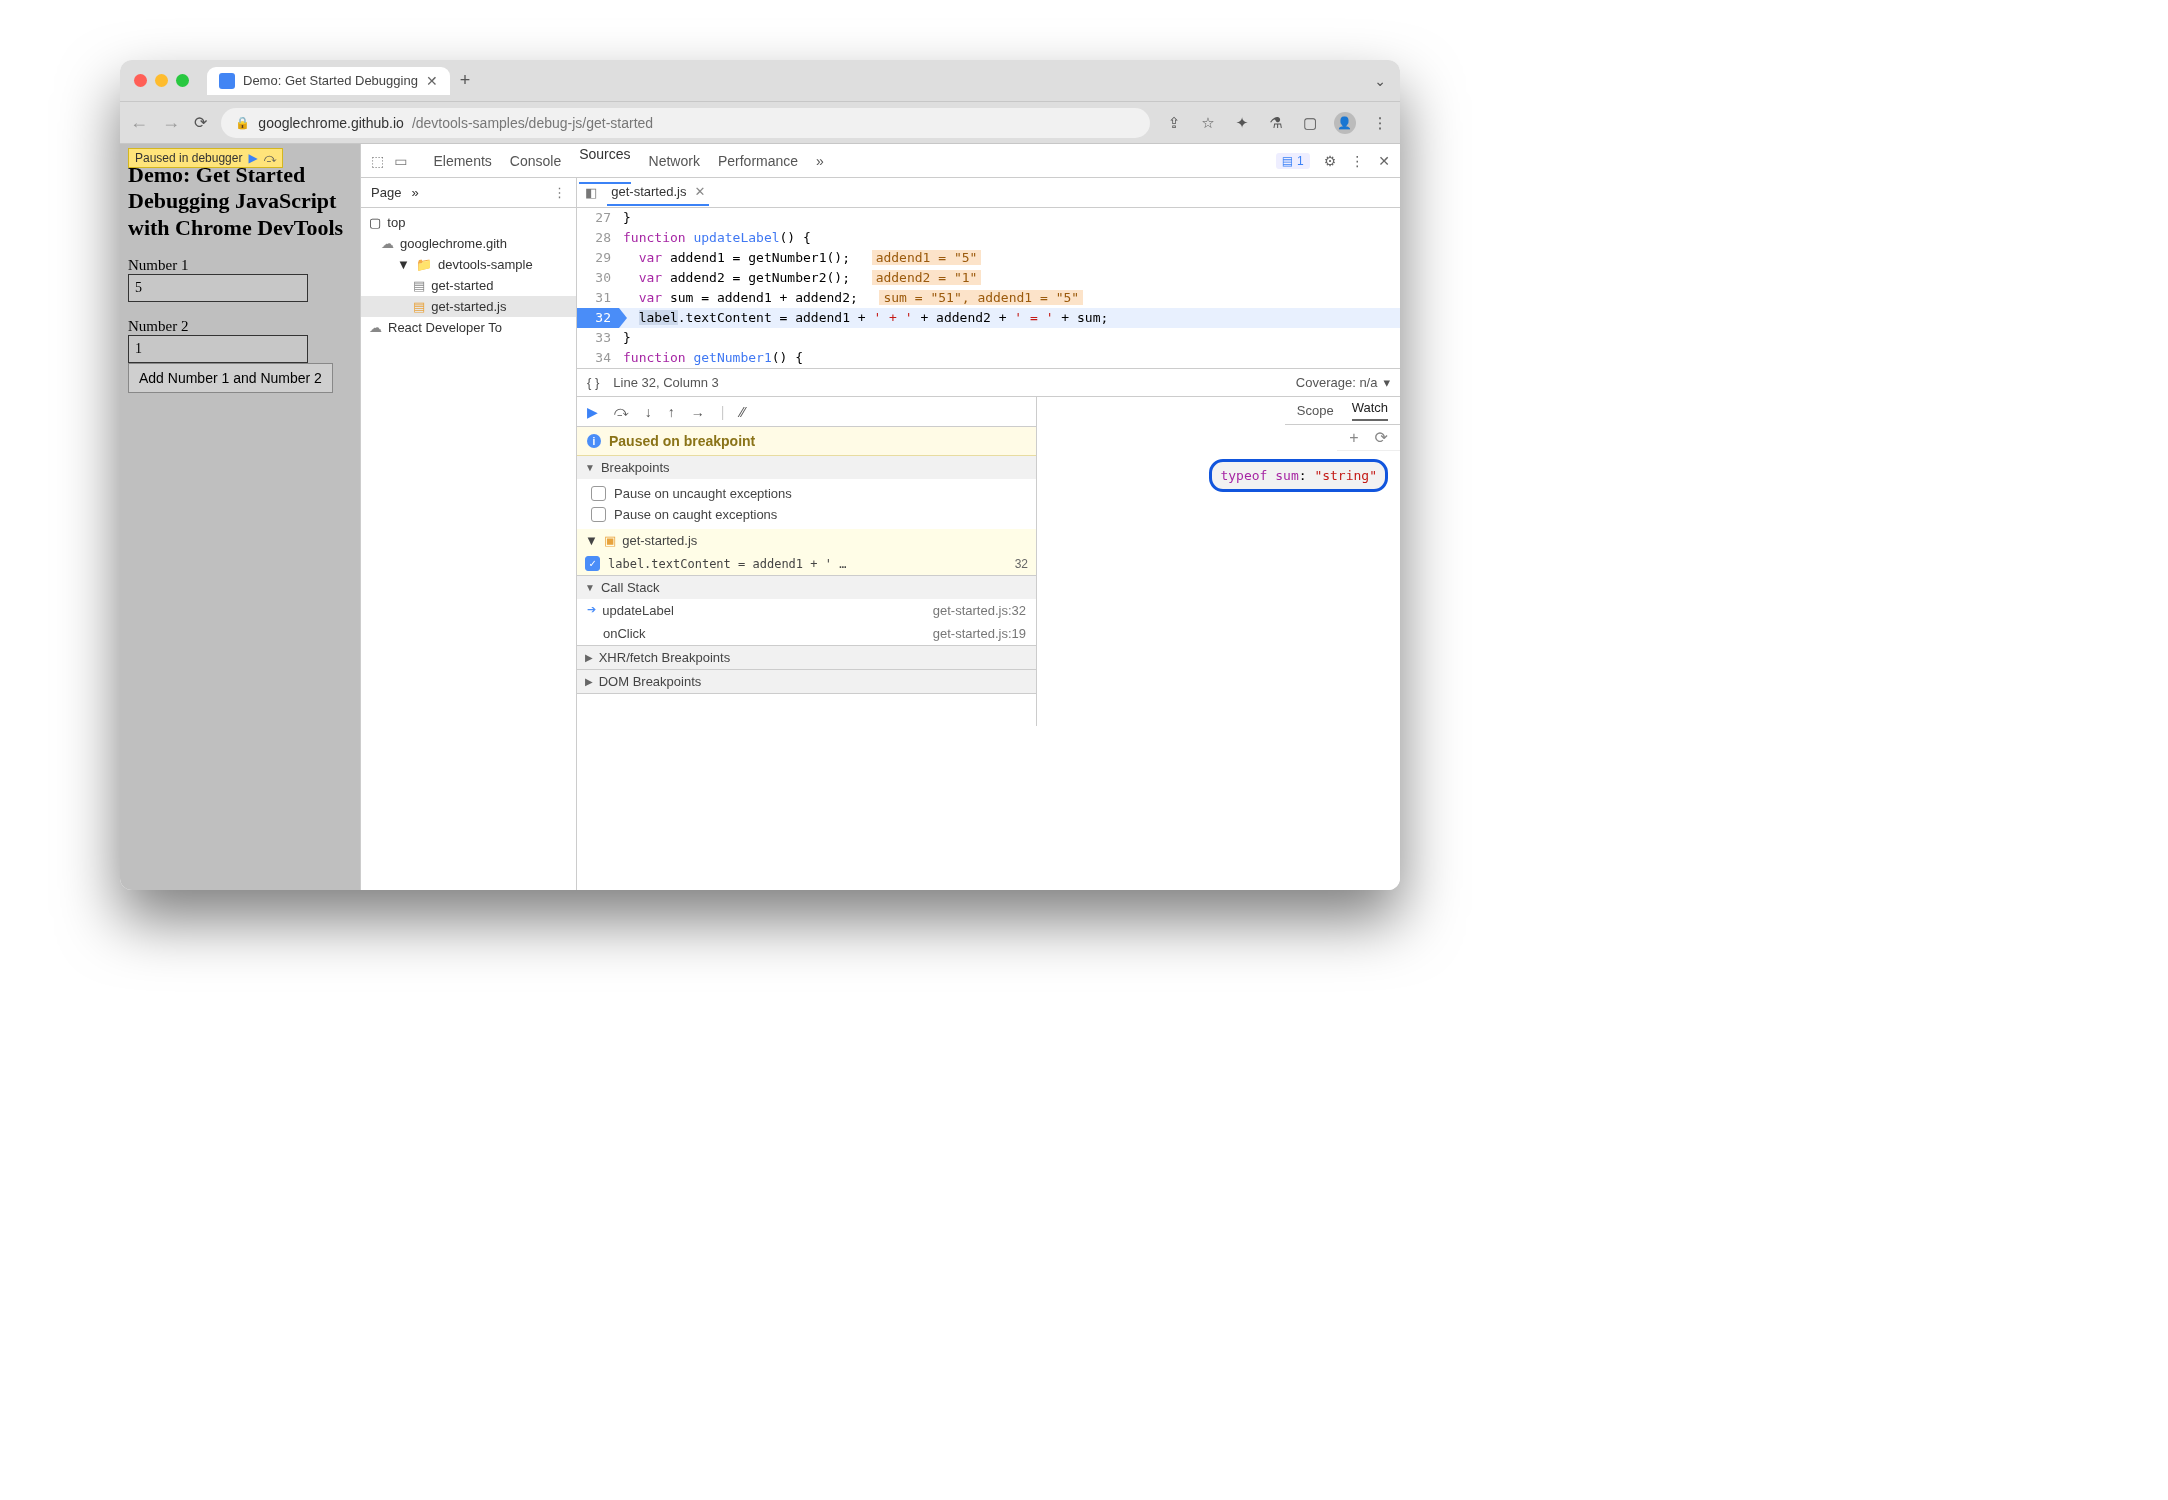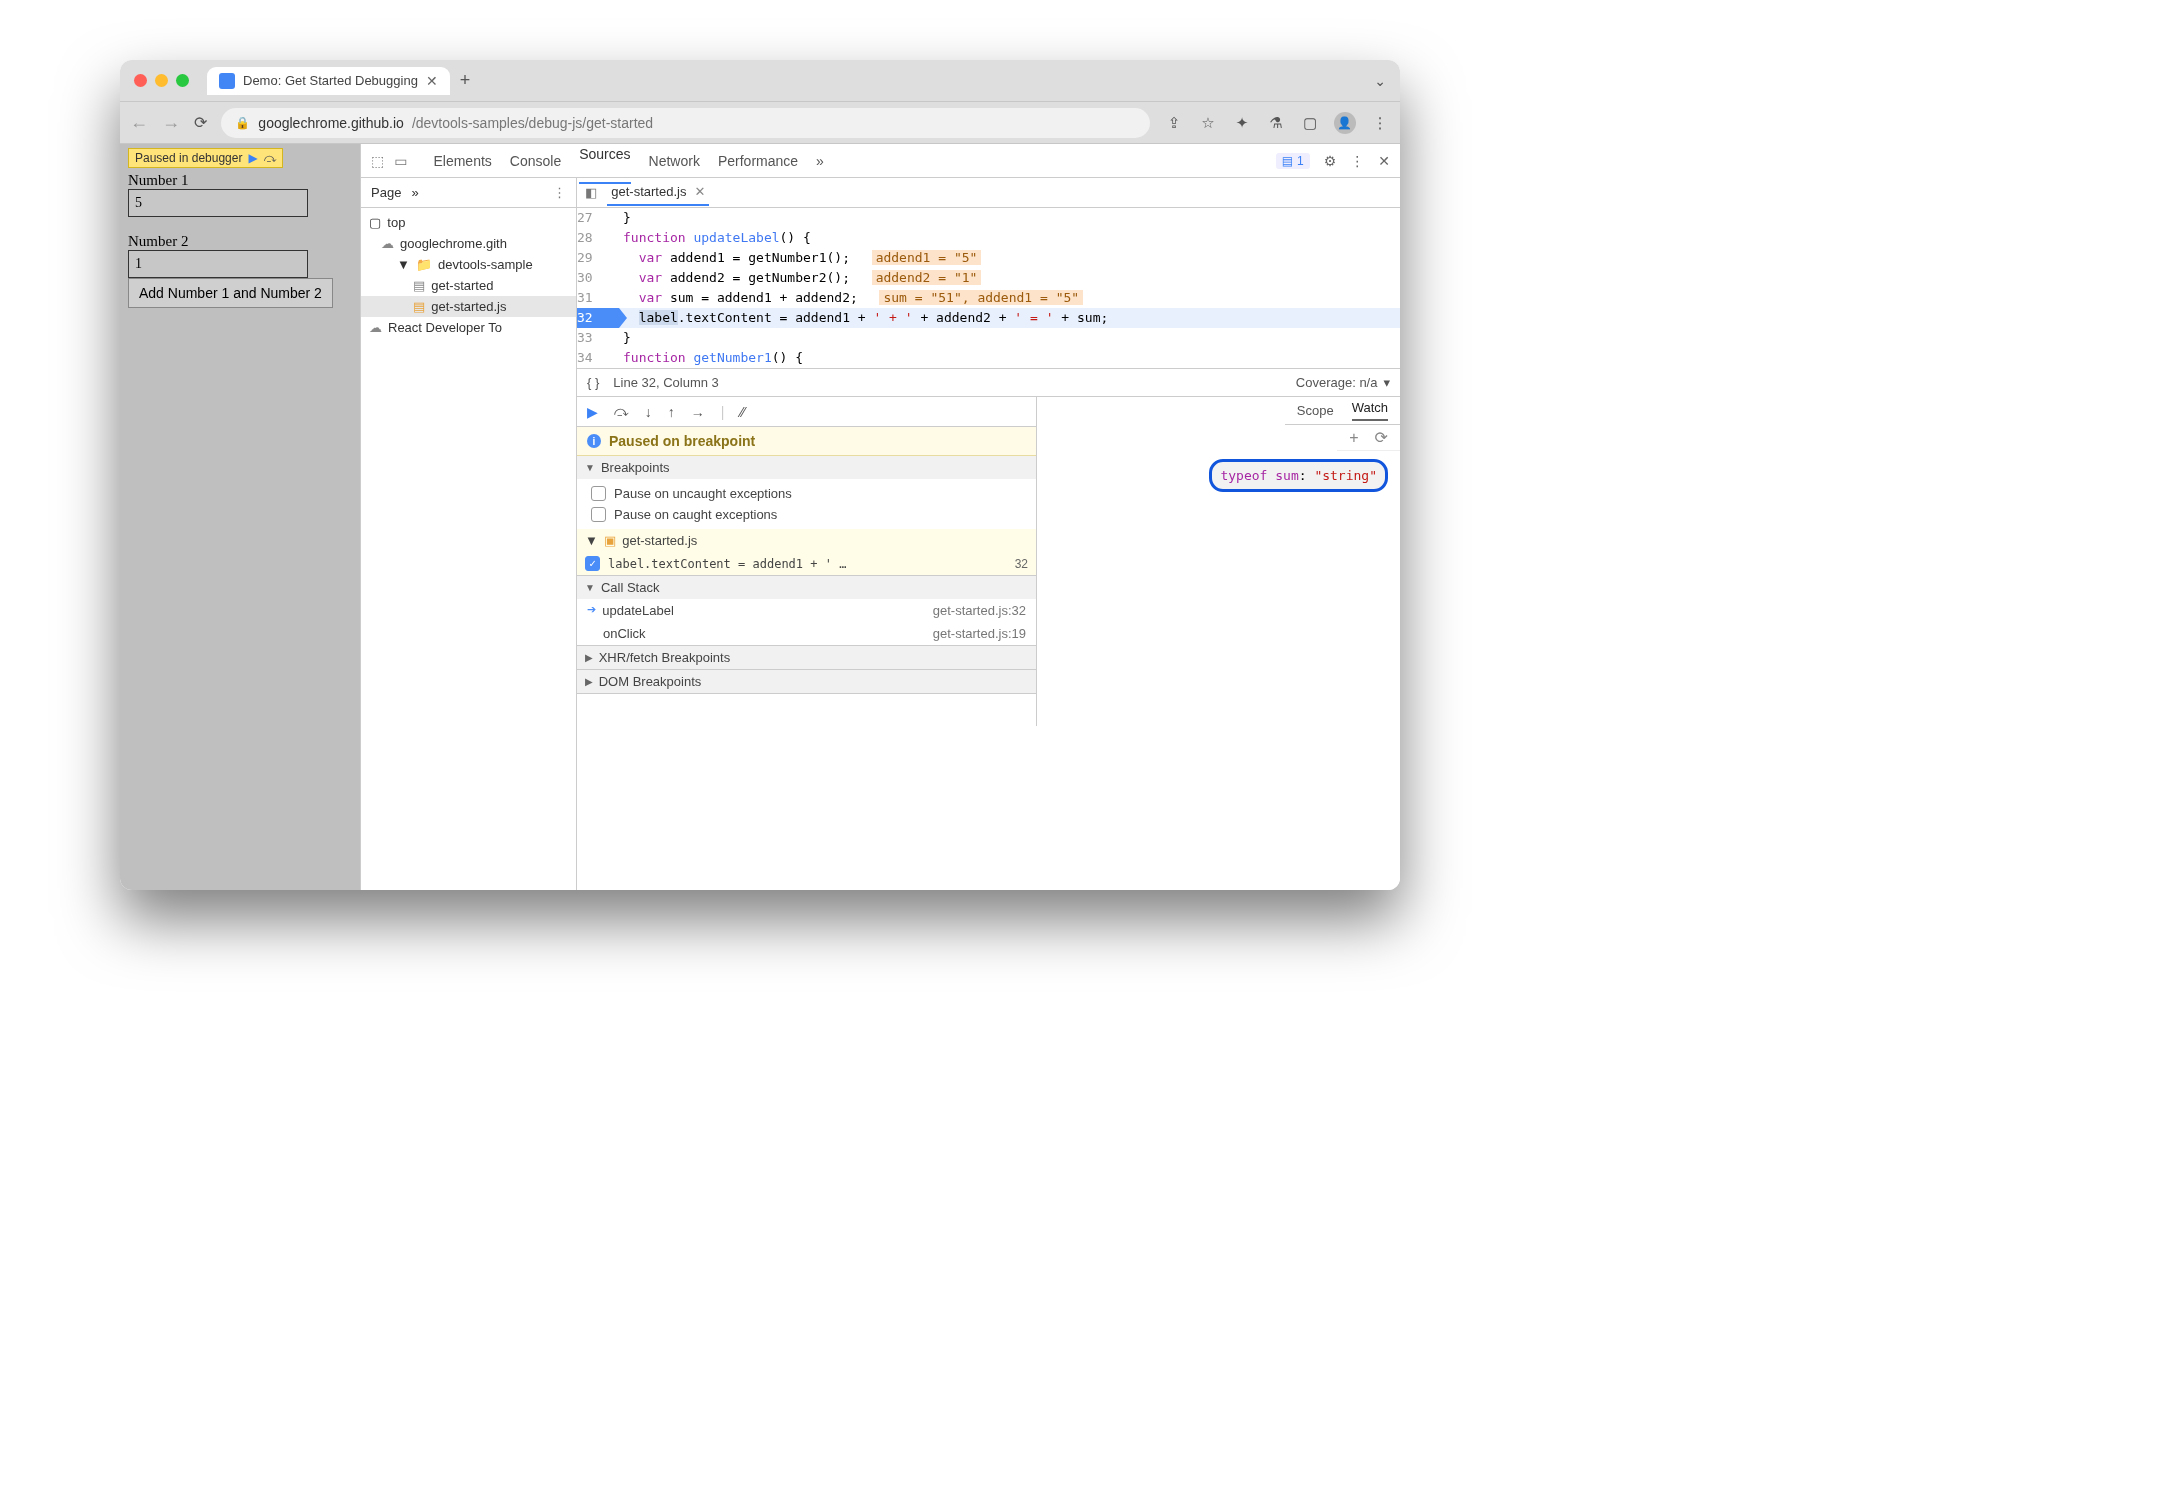--- a/index.html
+++ b/index.html
@@ -61,21 +61,21 @@
 .tree .it.sel { background:#e6e6e6;}
 .tree .in1 { padding-left:20px;} .tree .in2{padding-left:36px;} .tree .in3{padding-left:52px;}
 .cloud { color:#888;} .folder{color:#4a8df8;} .doc{color:#888;} .jsfile{color:#e8a33d;}
 
 
 .editcol { flex:1; display:flex; flex-direction:column; min-width:0;}
 .edtabs { height:30px; border-bottom:1px solid #ccc; display:flex; align-items:center; padding:0 8px; font-size:13px; color:#333;}
 .edtabs .ftab { display:flex; align-items:center; gap:8px; border-bottom:2px solid #3b82f6; padding:5px 4px;}
 .code { font-family: Menlo, Consolas, monospace; font-size:13px; line-height:20px; position:relative; background:#fff;}
 .codeline { display:flex;}
-.gutter { width:42px; text-align:left; color:#999; padding-right:8px; user-select:none; background:#fff;}
+.gutter { width:42px; text-align:right; color:#999; padding-right:8px; user-select:none; background:#fff;}
 .gutter.bp { background:#4a8df8; color:#fff; position:relative;}
 .gutter.bp::after{content:""; position:absolute; right:-8px; top:0; border-top:10px solid transparent; border-bottom:10px solid transparent; border-left:8px solid #4a8df8;}
 .linec { flex:1; padding-left:4px; white-space:pre;}
 .hlrow { background:#e8f0fe;}
 .kw{color:#a626a4;} .fn{color:#4078f2;} .str{color:#c41a16;}
 .inlval{ background:#fce3c9; color:#9b5a0c; padding:0 4px; margin-left:6px;}
 .hlvar{ background:#cdd9ec;}
 .statusline{ height:28px; border-top:1px solid #ccc; display:flex; align-items:center; padding:0 10px; font-size:13px; color:#555; gap:14px;}
 .statusline .cov{margin-left:auto; display:flex; align-items:center; gap:6px;}
 
@@ -147,20 +147,21 @@
   </div>
 
   <div class="split">
 
     <div class="pagecol">
       <div class="pause-overlay">
         <span>Paused in debugger</span>
         <span class="resume">▶</span>
         <span class="step">⤼</span>
       </div>
+      <h1>Demo: Get Started Debugging JavaScript with Chrome DevTools</h1>
       <label>Number 1</label>
       <input value="5" style="">
       <label>Number 2</label>
       <input value="1" style="">
       <br>
       <button>Add Number 1 and Number 2</button>
     </div>
 
     <div class="devtools">
       <div class="dt-tabs">

